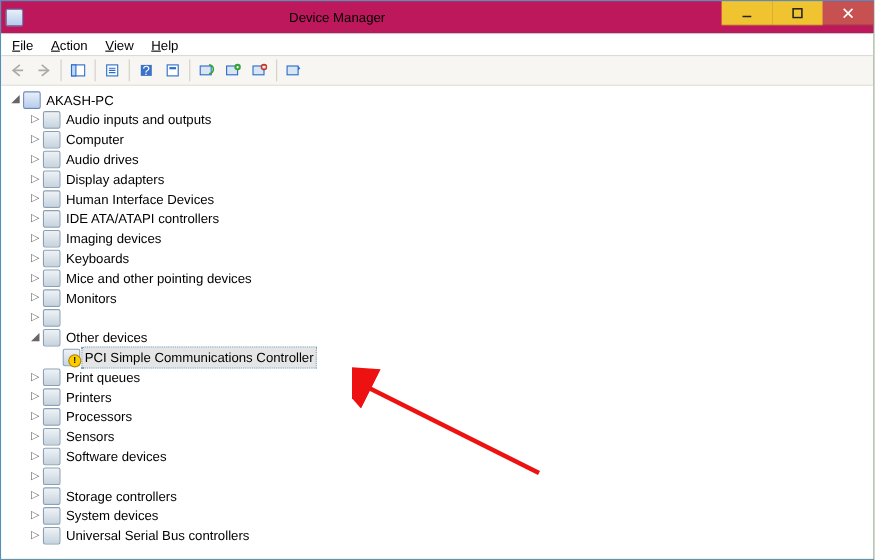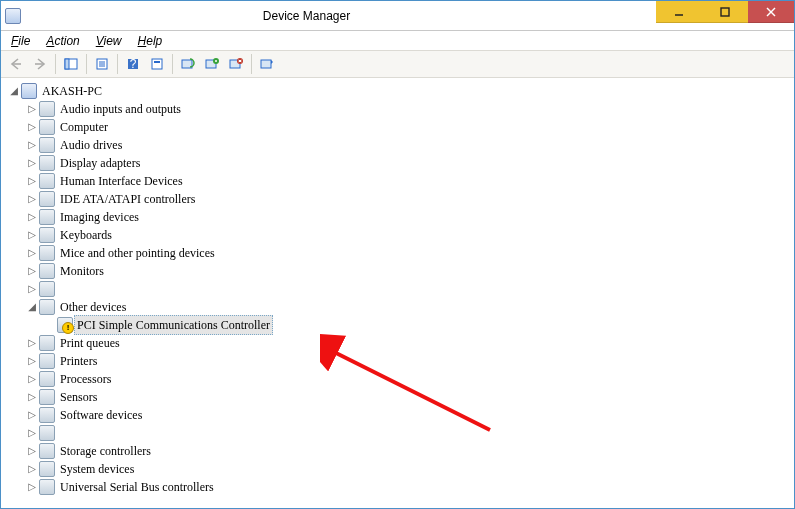--- a/index.html
+++ b/index.html
@@ -1,41 +1,41 @@
 <!DOCTYPE html>
 <html><head>
 <meta charset="utf-8">
 <style>
   * { box-sizing: border-box; margin: 0; padding: 0; font-family: "Segoe UI", Tahoma, sans-serif; font-size: 12px; }
   body { width: 795px; height: 509px; background: #fff; position: relative; overflow: hidden; }
   .window { width: 795px; height: 509px; border: 1px solid #4b90c8; background: #f0c430; display: flex; flex-direction: column; }
-  .titlebar { height: 29px; background: #ffffff; display: flex; align-items: center; padding: 0 0 0 4px; }
+  .titlebar { height: 29px; background: #be185d; display: flex; align-items: center; padding: 0 0 0 4px; }
   .app-icon { width: 16px; height: 16px; margin-right: 6px; }
   .title { flex: 1; text-align: center; color: #000; font-size: 12px; margin-left: -70px; }
   .win-buttons { display: flex; height: 100%; }
   .win-btn { width: 46px; height: 22px; margin-top:0; display:flex; align-items:center; justify-content:center; background: #f0c430; border-bottom:1px solid rgba(0,0,0,0.15); }
   .win-btn.close { background: #c75050; color:#fff; width: 46px; }
   .win-btn svg { width: 10px; height: 10px; }
   .menubar { height: 20px; background: #fff; display: flex; align-items: center; padding: 0 6px; gap: 8px; border-top:1px solid #c8c8c8;}
-  .menu-item { padding: 2px 4px; font-style: italic; }
+  .menu-item { padding: 2px 4px; }
   .menu-item u { text-decoration: underline; }
   .toolbar { height: 28px; background: #f7f6f3; border-top:1px solid #dcdad4; border-bottom:1px solid #dcdad4; display: flex; align-items: center; padding: 0 4px; gap: 2px; }
   .tb-btn { width: 22px; height: 22px; display:flex; align-items:center; justify-content:center; border:1px solid transparent; border-radius:2px; }
   .tb-btn.disabled svg { opacity: 0.38; }
   .tb-sep { width: 1px; height: 20px; background: #d0d0c8; margin: 0 2px; }
   .tree-pane { flex:1; background:#fff; overflow:auto; padding: 4px 2px; }
   .node { display:flex; align-items:center; height:18px; line-height:18px; white-space:nowrap; }
   .arrow { width:14px; text-align:center; color:#666; font-size:10px; cursor:default;}
   .arrow.blank { visibility:hidden; }
   .icon16 { width:16px; height:16px; margin-right:4px; flex-shrink:0; }
   .lvl0 { padding-left: 4px; }
   .lvl1 { padding-left: 22px; }
   .lvl2 { padding-left: 40px; }
   .node.selected .label { background:#e5e5e5; border:1px dotted #7aa7c7; padding:0 2px; margin-left:-3px; }
-  .label { padding: 0 1px; font-family: Liberation Serif, serif; }
+  .label { padding: 0 1px; }
   .arrow-annotation { position:absolute; left:320px; top:320px; pointer-events:none; }
   
   .dev-icon { background: linear-gradient(#eef2f6,#c7d3de); border:1px solid #8aa0b4; border-radius:2px; }
   .comp-icon { background: linear-gradient(#e8effa,#b7cdec); border:1px solid #6b86b4; border-radius:2px; position:relative;}
   .warn-overlay { position:relative; }
   .warn-overlay::after { content:"!"; position:absolute; right:-2px; bottom:-2px; width:10px; height:10px; background:#ffcc00; border:1px solid #b08500; border-radius:50%; font-size:8px; line-height:9px; text-align:center; color:#000; font-weight:bold;}
 </style>
 </head>
 <body>
 

